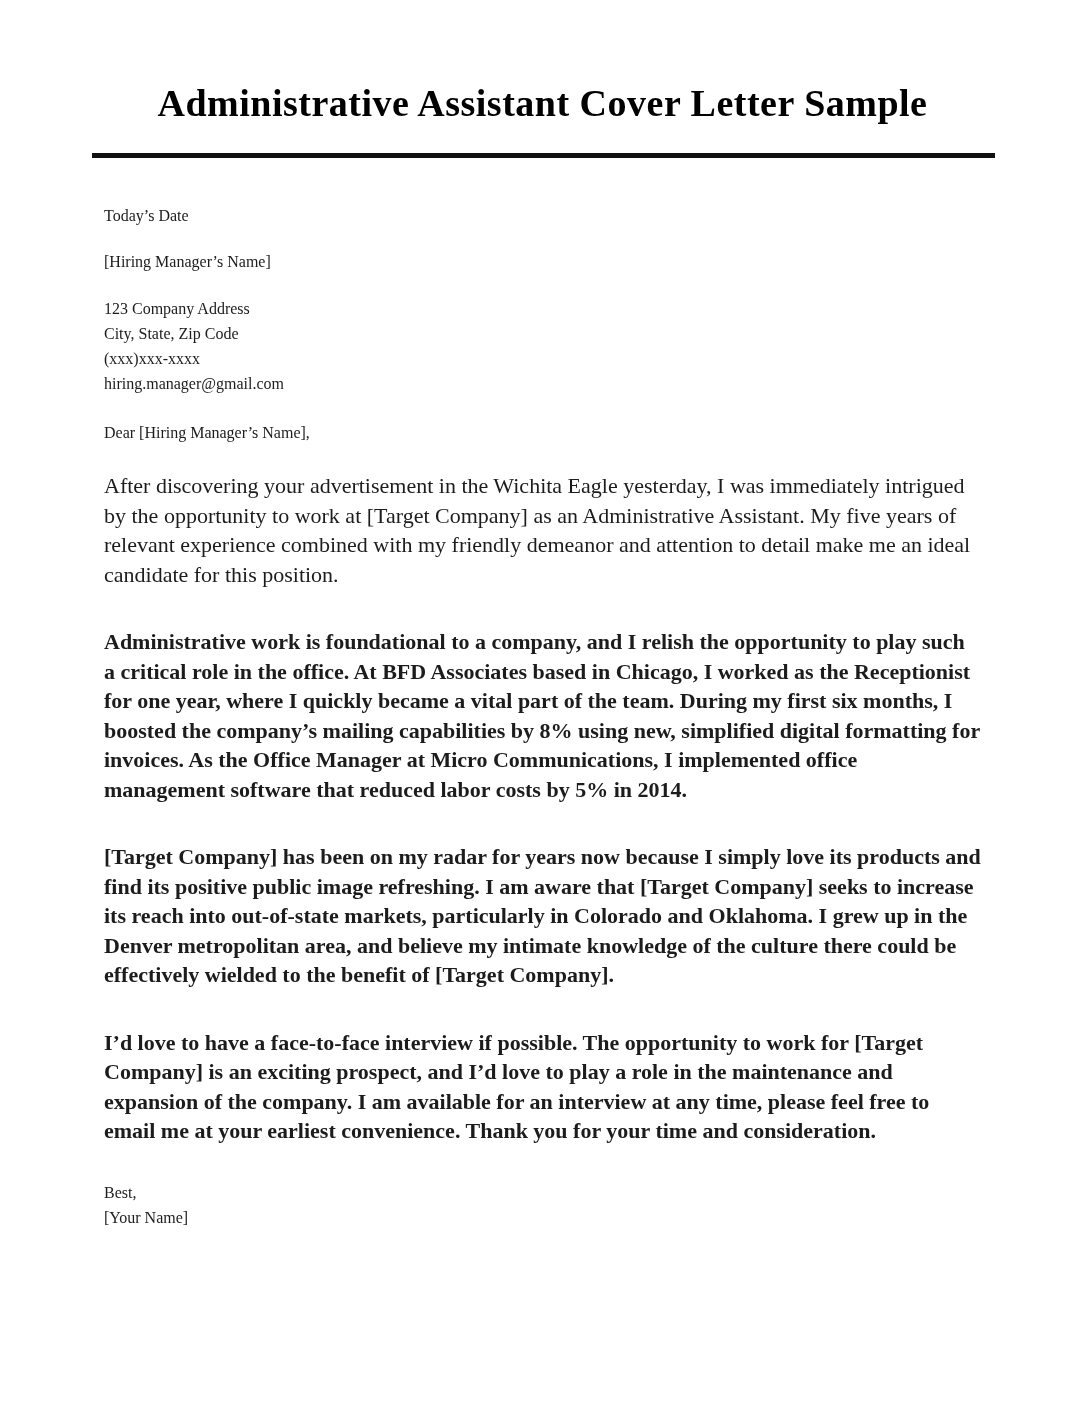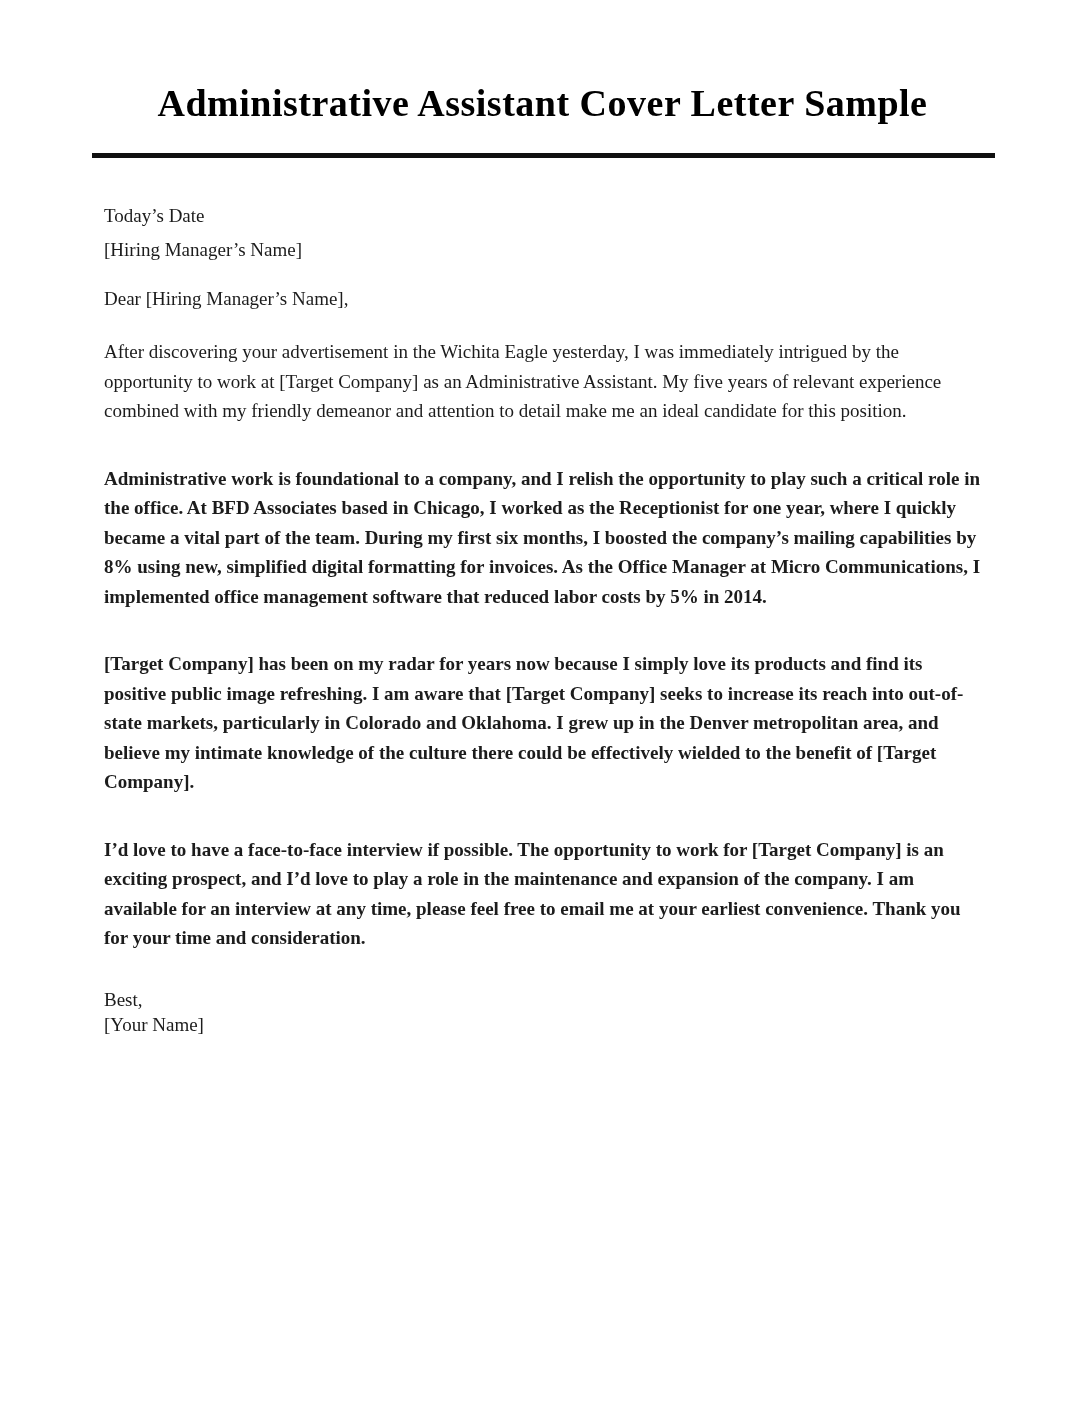--- a/index.html
+++ b/index.html
@@ -29,30 +29,30 @@
   .rule {
     height: 5px;
     background: #101010;
     margin: 27px 76px 0 78px;
   }
   .content {
     padding: 0 90px;
   }
   .line {
     margin: 0;
-    font-size: 19px;
+    font-size: 16px;
     line-height: 25px;
   }
   .date-line   { margin-top: 45px; }
-  .recipient   { margin-top: 9px; }
+  .recipient   { margin-top: 21px; }
   .address     { margin-top: 22px; }
   .salutation  { margin-top: 24px; }
   .para {
     margin: 26px 0 0 0;
-    font-size: 19px;
+    font-size: 22px;
     line-height: 29.5px;
     text-align: left;
   }
   .para + .para { margin-top: 38px; font-weight: bold; }
   .closing { margin-top: 34px; }
 </style>
 </head>
 <body>
 
 <div class="page">
@@ -60,20 +60,26 @@
   <h1 class="title">Administrative Assistant Cover Letter Sample</h1>
 
   <div class="rule"></div>
 
   <div class="content">
 
     <p class="line date-line">Today’s Date</p>
 
     <p class="line recipient">[Hiring Manager’s Name]</p>
 
+    <div class="address">
+      <p class="line">123 Company Address</p>
+      <p class="line">City, State, Zip Code</p>
+      <p class="line">(xxx)xxx-xxxx</p>
+      <p class="line">hiring.manager@gmail.com</p>
+    </div>
 
     <p class="line salutation">Dear [Hiring Manager’s Name],</p>
 
     <p class="para">After discovering your advertisement in the Wichita Eagle yesterday, I was immediately intrigued by the opportunity to work at [Target Company] as an Administrative Assistant. My five years of relevant experience combined with my friendly demeanor and attention to detail make me an ideal candidate for this position.</p>
 
     <p class="para">Administrative work is foundational to a company, and I relish the opportunity to play such a critical role in the office. At BFD Associates based in Chicago, I worked as the Receptionist for one year, where I quickly became a vital part of the team. During my first six months, I boosted the company’s mailing capabilities by 8% using new, simplified digital formatting for invoices. As the Office Manager at Micro Communications, I implemented office management software that reduced labor costs by 5% in 2014.</p>
 
     <p class="para">[Target Company] has been on my radar for years now because I simply love its products and find its positive public image refreshing. I am aware that [Target Company] seeks to increase its reach into out-of-state markets, particularly in Colorado and Oklahoma. I grew up in the Denver metropolitan area, and believe my intimate knowledge of the culture there could be effectively wielded to the benefit of [Target Company].</p>
 
     <p class="para">I’d love to have a face-to-face interview if possible. The opportunity to work for [Target Company] is an exciting prospect, and I’d love to play a role in the maintenance and expansion of the company. I am available for an interview at any time, please feel free to email me at your earliest convenience. Thank you for your time and consideration.</p>

